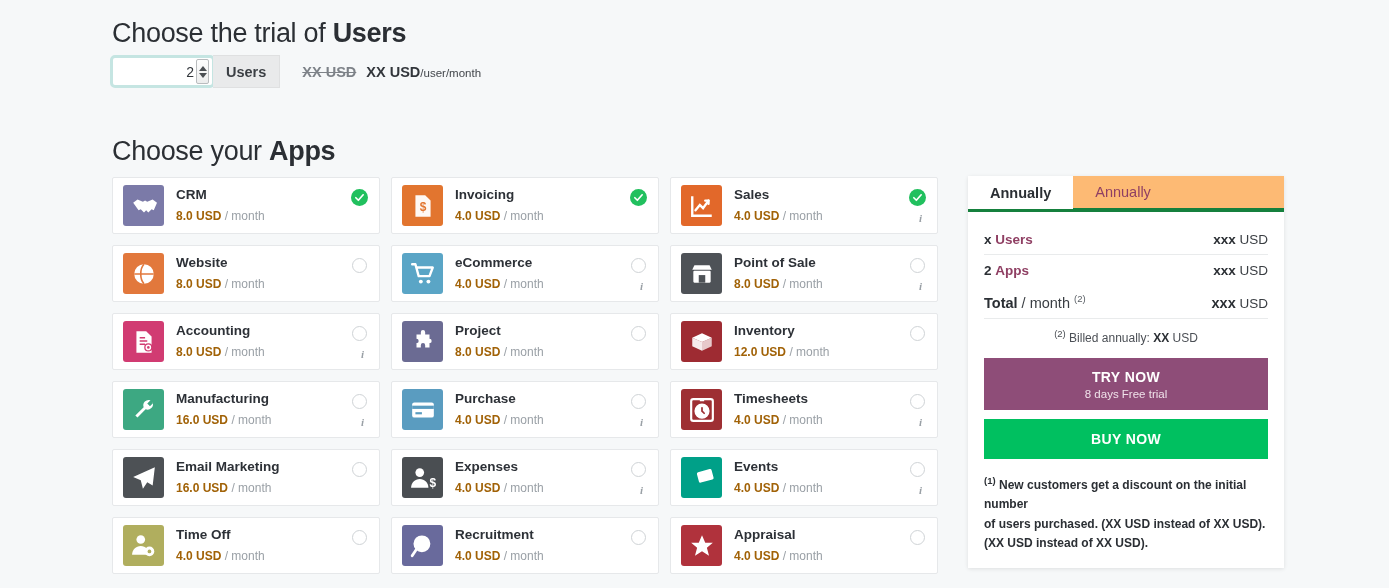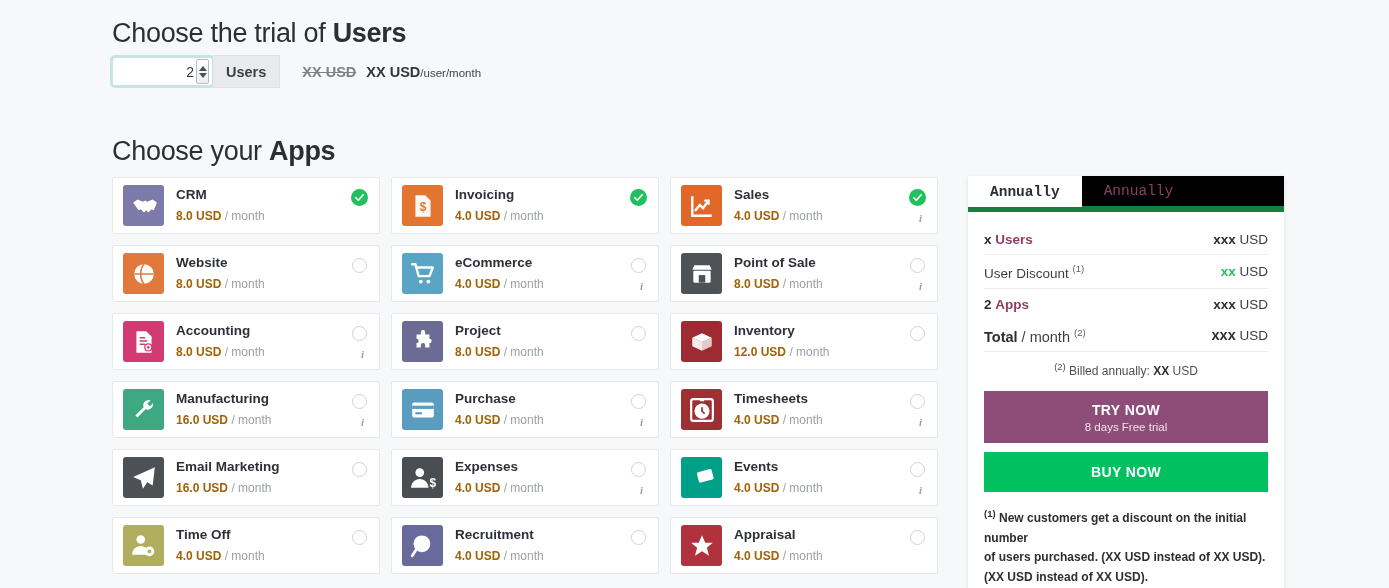--- a/index.html
+++ b/index.html
@@ -128,42 +128,41 @@
 
   
   .panel {
     position: absolute; left: 968px; top: 176px;
     width: 316px;
     background: #fff;
     box-shadow: 0 1px 4px rgba(0,0,0,.10);
   }
   .tabs {
     display: flex;
-    background: #000000;
-    border-bottom: 6px solid #15803d;
+    background: #fdba74;
+    border-bottom: 4px solid #15803d;
     height: 36px;
-    font-family: Liberation Mono, monospace;
   }
   .tab {
     padding: 0 22px;
     display: flex; align-items: center;
     font-size: 14.5px;
     color: #8f3f63;
     cursor: pointer;
   }
   .tab.active {
     background: #fff;
     color: #2b2f34;
     font-weight: 700;
     border-top: 1px solid #fff;
     margin-bottom: -1px;
   }
   .panel-body { padding: 12px 16px 0 16px; }
   .line {
-    display: flex; justify-content: space-between; align-items: center;
+    display: flex; justify-content: space-between; align-items: flex-end;
     padding: 8px 0 7px 0;
     border-bottom: 1px solid #e9ebec;
     font-size: 13.5px;
   }
   .line:last-of-type { border-bottom: 0; }
   .line .lbl { color: #3a3e43; }
   .line .lbl b { font-weight: 700; color: #2b2f34; }
   .line .lbl .accent { color: #8f3f63; font-weight: 700; }
   .line .lbl .sup { font-size: 9.5px; vertical-align: super; color: #5b6066; }
   .line .val { color: #3a3e43; font-size: 13.5px; }
@@ -510,24 +509,20 @@
         <div class="tab">Annually</div>
       </div>
 
     <div class="panel-body">
       <div id="panel-lines">
           <div class="line">
             <span class="lbl"><b>x</b> <span class="accent">Users</span></span>
             <span class="val"><b class="">xxx</b> <span>USD</span></span>
           </div>
           <div class="line">
-            <span class="lbl"><span>User Discount</span> <span class="sup">(1)</span></span>
-            <span class="val"><b class="green">xx</b> <span>USD</span></span>
-          </div>
-          <div class="line">
             <span class="lbl"><b>2</b> <span class="accent">Apps</span></span>
             <span class="val"><b class="">xxx</b> <span>USD</span></span>
           </div>
         </div>
 
       <div class="line total">
         <span class="lbl">
           <span class="t">Total</span>
           <span>/ month</span>
           <span class="sup">(2)</span>

